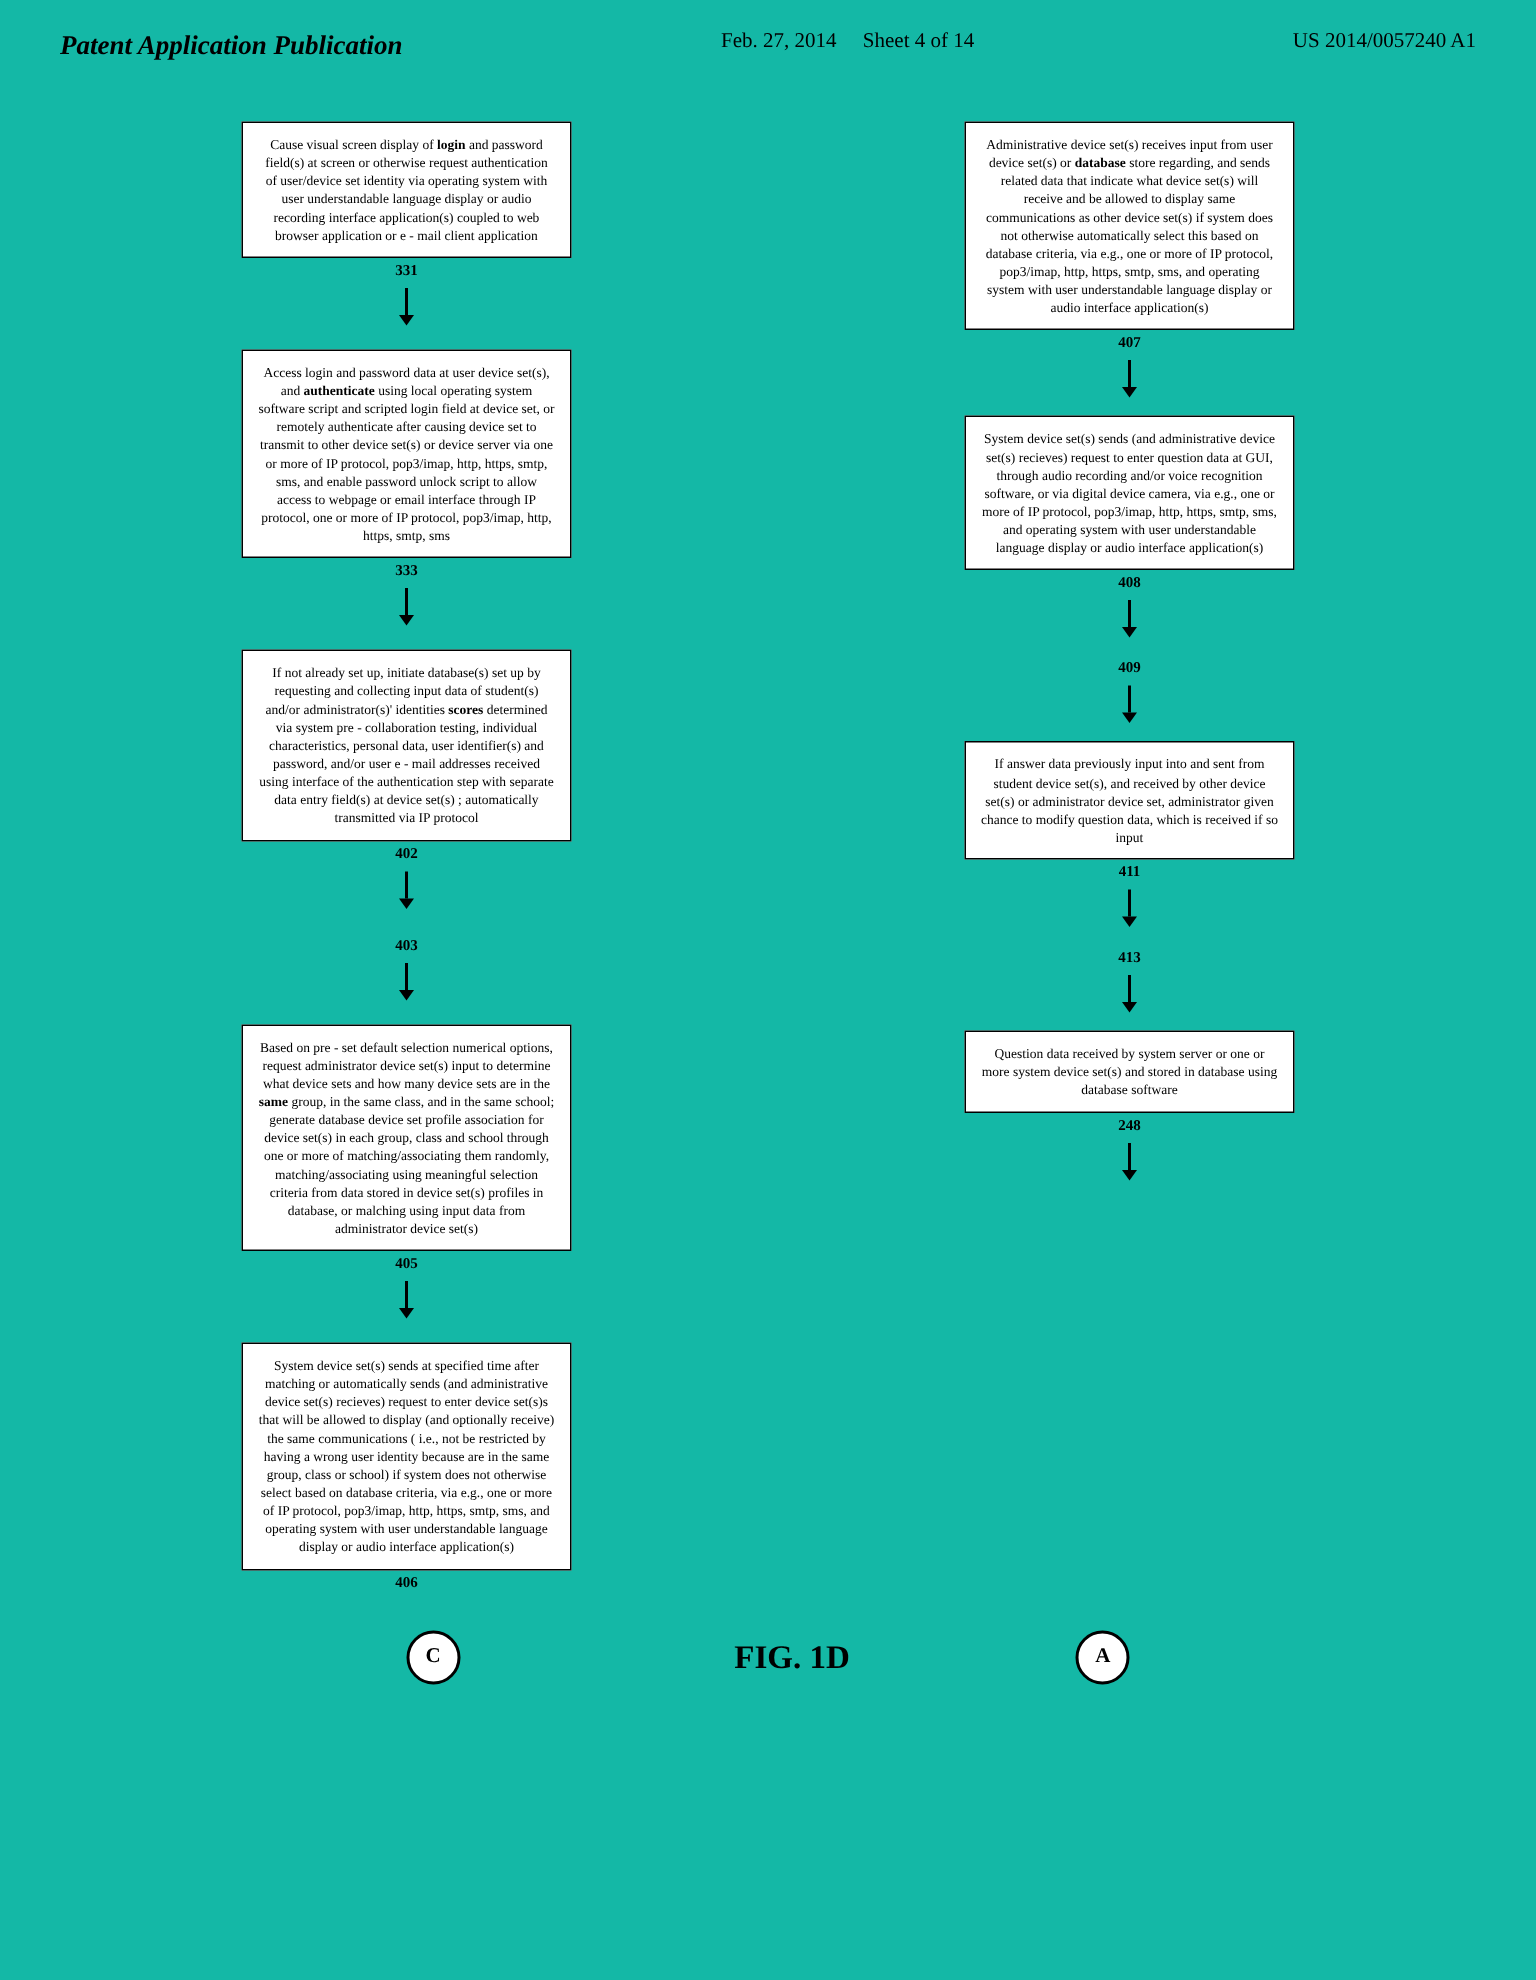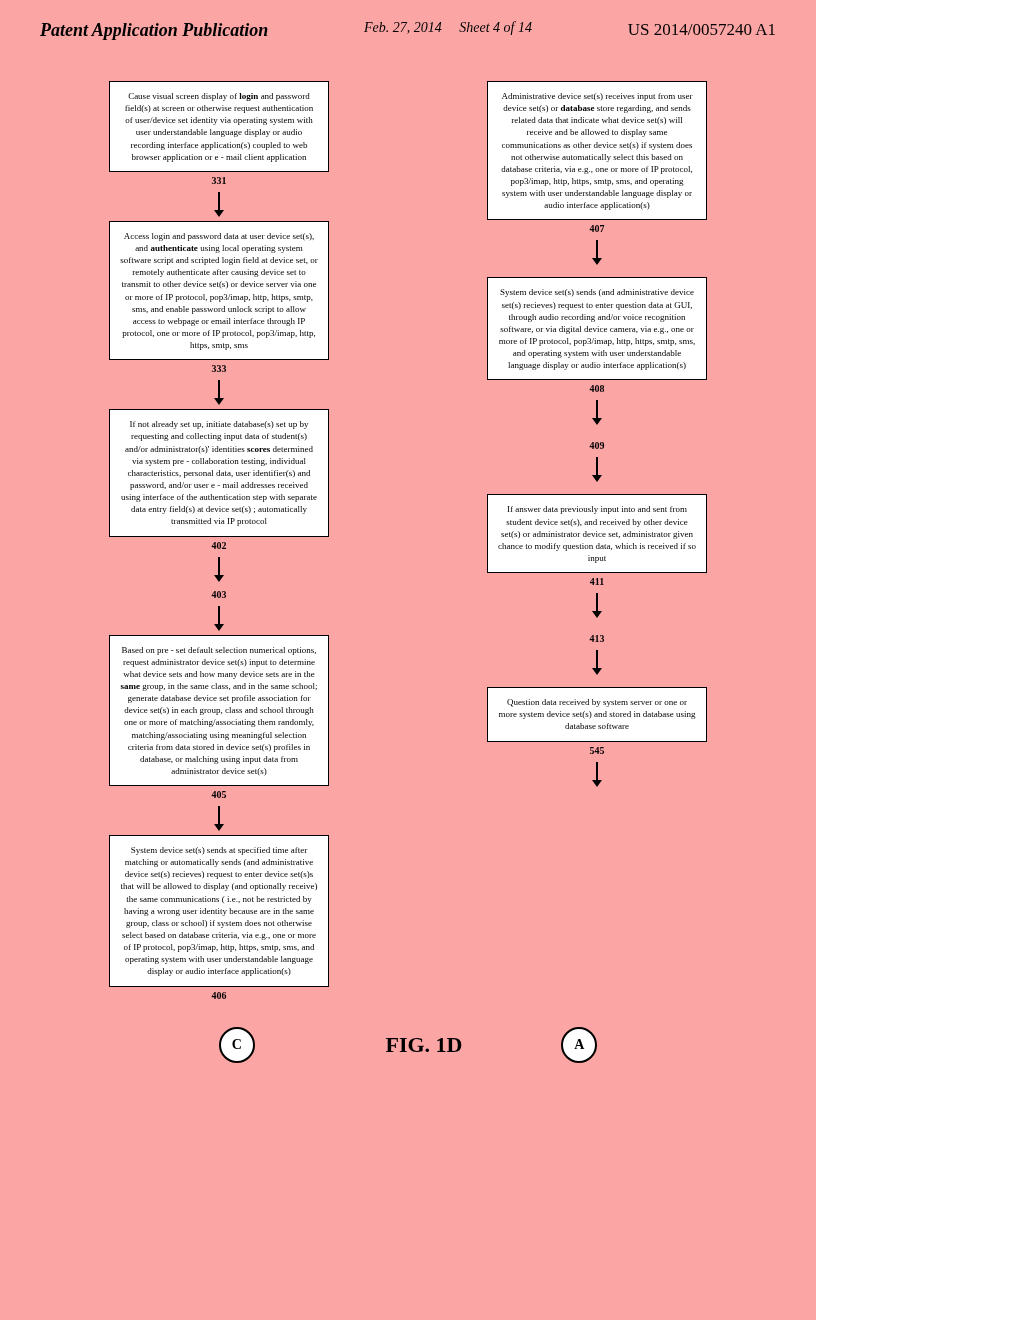--- a/index.html
+++ b/index.html
@@ -6,65 +6,64 @@
     body {
       background: #fff;
       font-family: 'Times New Roman', Times, serif;
       width: 1024px;
       min-height: 1320px;
       position: relative;
       overflow-x: hidden;
     }
 
     .page-container {
-      width: 816px;
+      width: 1024px;
       min-height: 1320px;
-      background: #fca5a5;
+      background: #14b8a6;
       padding: 20px 40px;
       position: relative;
     }
 
     
     .header {
       display: flex;
       justify-content: space-between;
       align-items: flex-start;
       margin-bottom: 30px;
       padding-bottom: 10px;
     }
     .header-left {
       font-size: 18px;
       font-weight: bold;
       font-style: italic;
     }
     .header-center {
       font-size: 14px;
       text-align: left;
-      font-style: italic;
     }
     .header-right {
-      font-size: 17px;
+      font-size: 14px;
       text-align: center;
     }
 
     
     .flowchart-area {
       display: flex;
       flex-direction: row;
       gap: 20px;
       margin-top: 10px;
       width: 100%;
     }
 
     .left-column {
       flex: 1;
       display: flex;
       flex-direction: column;
       align-items: center;
-      gap: 4px;
+      gap: 16px;
     }
 
     .right-column {
       flex: 1;
       display: flex;
       flex-direction: column;
       align-items: center;
       gap: 12px;
     }
 
@@ -276,21 +275,21 @@
         <div class="arrow-wrapper">
           <div class="arrow-stem"></div>
           <div class="arrow-pointer"></div>
         </div>
       </div>
 
       <div class="flow-item">
         <div class="flow-box">
           <span>Question data received by system server or one or more system device set(s) and stored in database using database software</span>
         </div>
-        <div class="flow-label">545</div>
+        <div class="flow-label">248</div>
         <div class="arrow-wrapper">
           <div class="arrow-stem"></div>
           <div class="arrow-pointer"></div>
         </div>
       </div>
 
 
     </div>
   </div>
 

